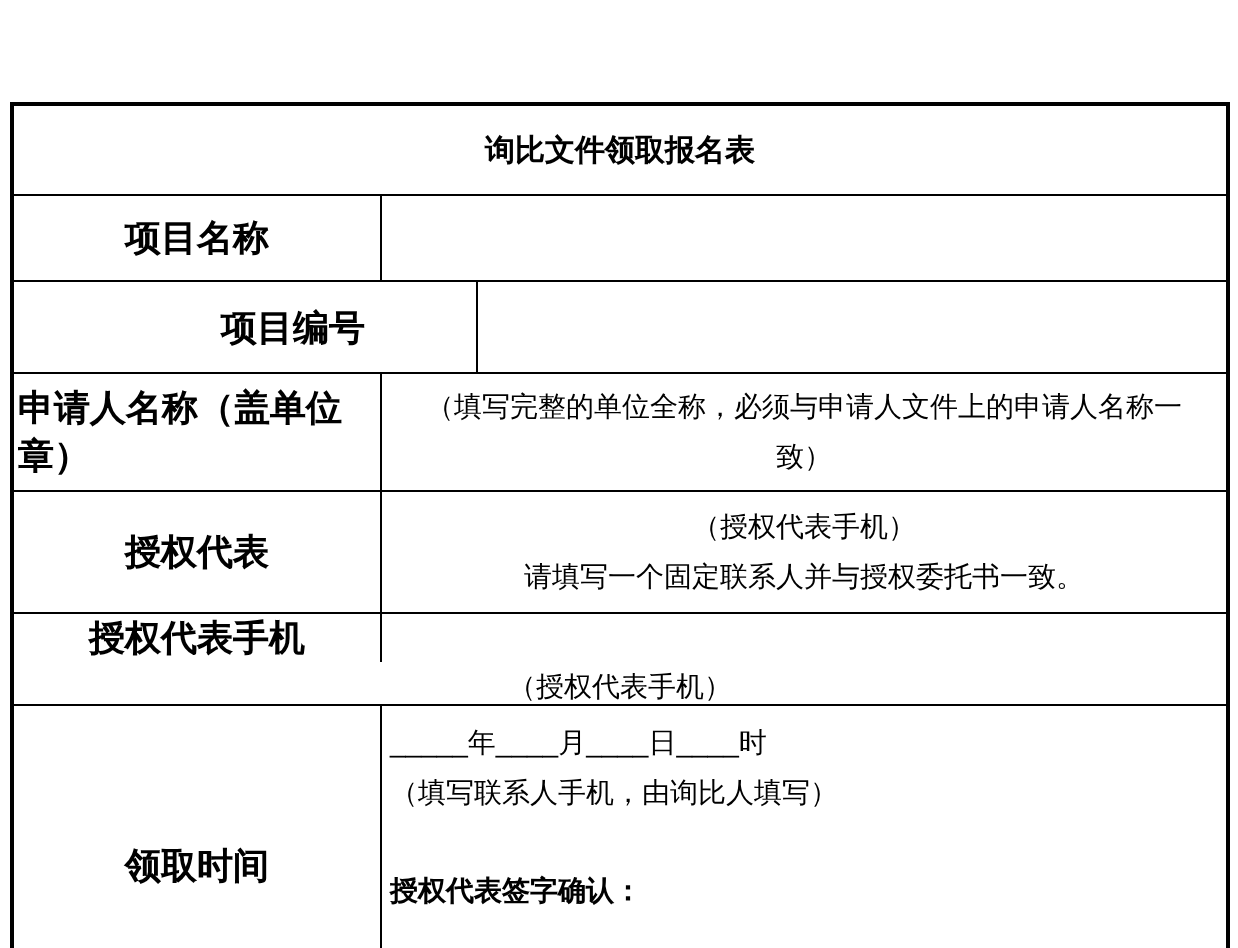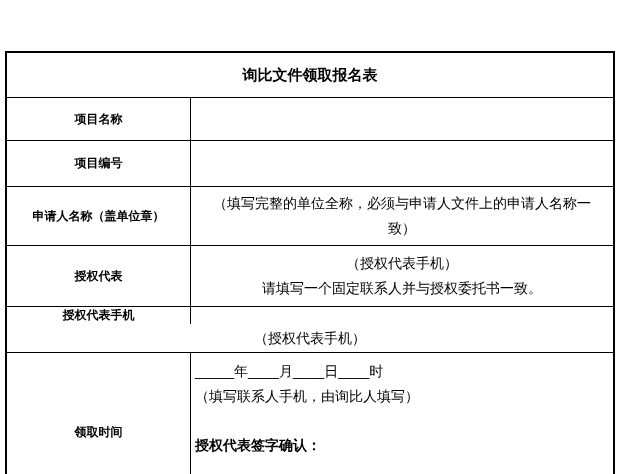--- a/index.html
+++ b/index.html
@@ -28,21 +28,21 @@
     flex-direction: column;
   }
   .row {
     display: flex;
     border-top: 1px solid #000000;
     flex: none;
   }
   .row:first-child { border-top: none; }
   .row-title   { height: 44px; }
   .row-name    { height: 43px; }
-  .row-number  { height: 46px; }
+  .row-number  { height: 46px; padding-left: 48px; }
   .row-applicant { height: 59px; }
   .row-rep     { height: 61px; }
   .row-phone   { height: 46px; flex-direction: column; }
   .row-email   { height: 45px; }
   .row-time    { flex: 1; }
   .cell-title {
     flex: 1;
     display: flex;
     align-items: center;
     justify-content: center;
@@ -50,21 +50,21 @@
     font-size: 15px;
   }
   .cell-label {
     width: 184px;
     border-right: 1px solid #000000;
     display: flex;
     align-items: center;
     justify-content: center;
     text-align: left;
     font-weight: bold;
-    font-size: 12px;
+    font-size: 18px;
     padding: 0 2px;
   }
   .cell-value {
     flex: 1;
     display: flex;
     flex-direction: column;
     align-items: center;
     justify-content: center;
     text-align: center;
     font-size: 14px;

